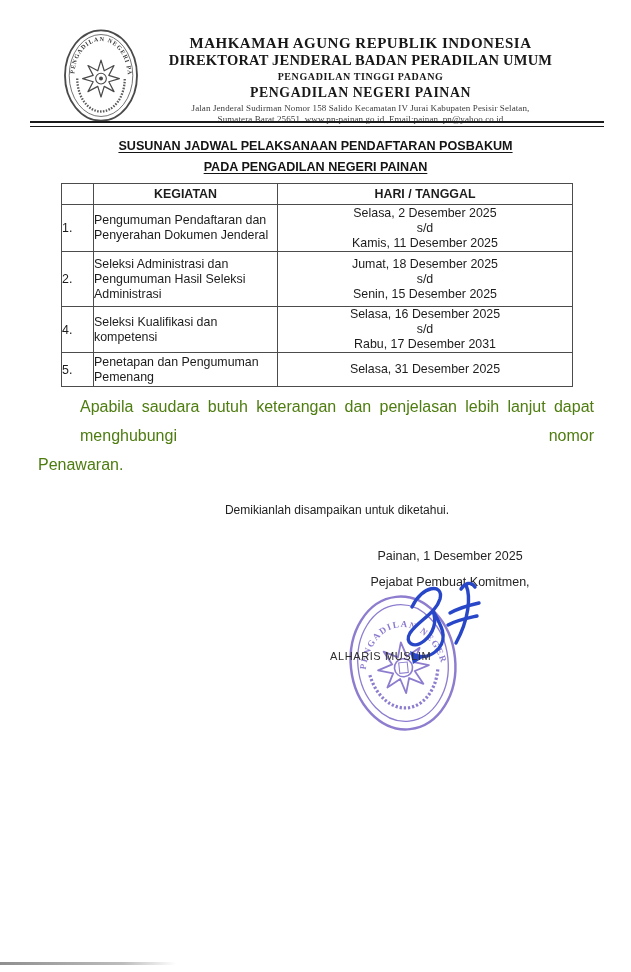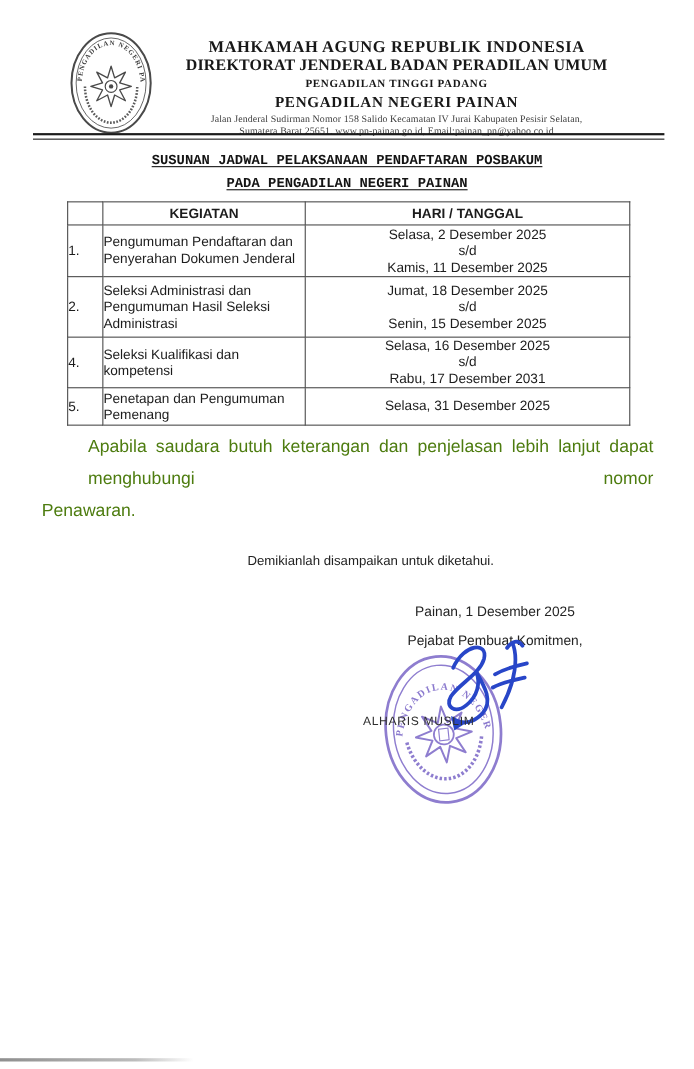--- a/index.html
+++ b/index.html
@@ -25,21 +25,21 @@
   .header-rule {
     position:absolute; top:121px; left:30px; right:27px; height:3px;
     border-top:2.5px solid #1b1b1b; border-bottom:1px solid #1b1b1b;
   }
 
   
   .doc-title {
     position:absolute; top:136px; left:0; right:0; text-align:center;
     font-size:12.6px; font-weight:bold; line-height:21px; color:#141414;
   }
-  .doc-title div { text-decoration:underline; text-underline-offset:2px;font-family:Liberation Mono, monospace; }
+  .doc-title div { text-decoration:underline; text-underline-offset:2px; }
 
   
   .sched-wrap { position:absolute; top:183px; left:61px; }
   table.sched { border-collapse:collapse; table-layout:fixed; width:511px;border-radius:31px; }
   table.sched td, table.sched th { border:1px solid #4c4c4c; padding:0; font-size:12.4px; color:#1c1c1c; }
   table.sched th { font-weight:bold; height:20px; text-align:center; }
   col.c-no { width:32px; } col.c-keg { width:184px; } col.c-hari { width:295px; }
   td.no-cell { vertical-align:middle; padding-left:7px; }
   td.keg-cell { vertical-align:middle; padding:3px 4px 3px 8px; line-height:15px; }
   td.hari-cell { vertical-align:middle; text-align:center; line-height:15px; }

